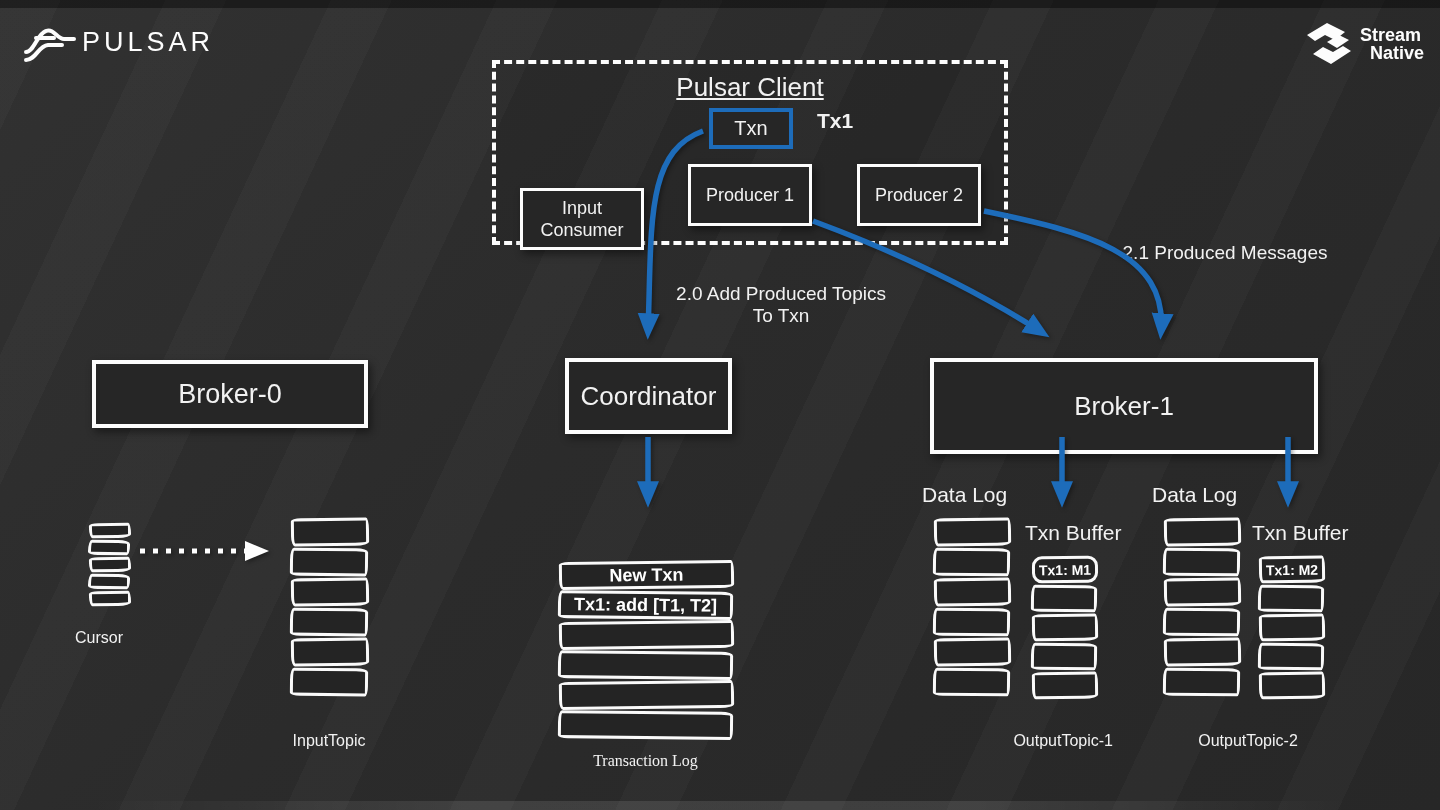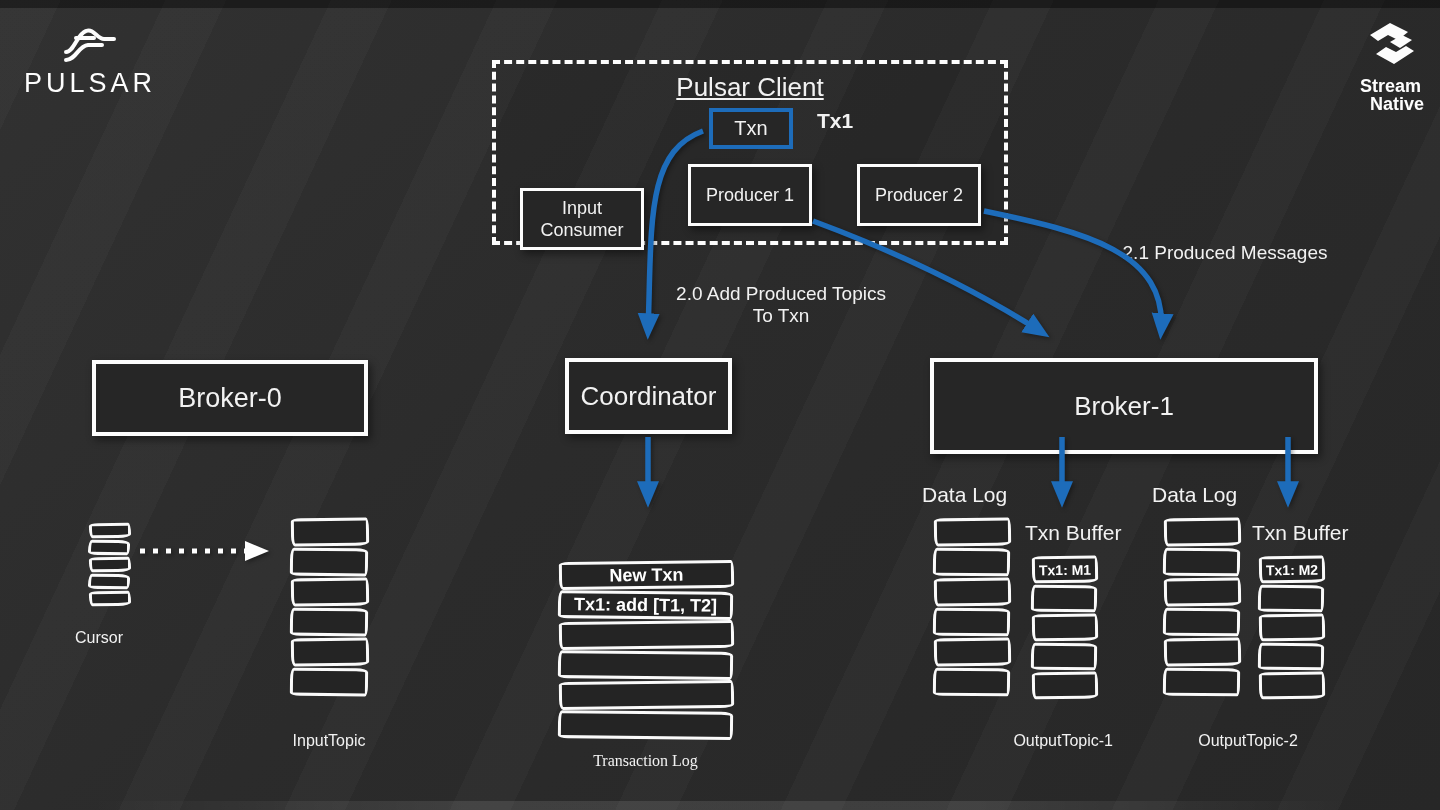--- a/index.html
+++ b/index.html
@@ -10,21 +10,21 @@
       repeating-linear-gradient(115deg,
         rgba(255,255,255,0.022) 0px, rgba(255,255,255,0.022) 55px,
         rgba(255,255,255,0) 55px, rgba(255,255,255,0) 150px),
       linear-gradient(135deg,#313131 0%,#2b2b2b 45%,#272727 100%);
   }
   .stage::before{content:"";position:absolute;left:0;top:0;width:100%;height:8px;
     background:rgba(0,0,0,0.4);z-index:5;}
   .stage::after{content:"";position:absolute;left:90px;right:90px;bottom:0;height:9px;
     background:linear-gradient(to right,transparent,rgba(255,255,255,0.10) 30%,rgba(255,255,255,0.10) 70%,transparent);z-index:5;}
 
-  .abs{position:absolute;flex-direction:column;}
+  .abs{position:absolute;}
 
   
   .pulsar-logo{left:24px;top:22px;display:flex;align-items:center;gap:6px;z-index:6;}
   .pulsar-word{font-size:27px;letter-spacing:4px;color:#fdfdfd;font-weight:400;}
   .sn-logo{right:16px;top:18px;display:flex;align-items:center;gap:7px;z-index:6;}
   .sn-text{display:flex;flex-direction:column;line-height:1.0;}
   .sn-text span{font-weight:bold;font-size:18px;color:#fdfdfd;}
   .sn-text span:last-child{padding-left:10px;}
 
   
@@ -130,21 +130,21 @@
   </div>
 
   <div class="abs flow-label" style="left:656px;top:283px;width:250px;">
     <div>2.0 Add Produced Topics</div>
     <div>To Txn</div>
   </div>
   <div class="abs flow-label" style="left:1100px;top:242px;width:250px;">
     <div>2.1 Produced Messages</div>
   </div>
 
-  <div class="abs wbox big-label" style="left:92px;top:360px;width:276px;height:76px;">
+  <div class="abs wbox big-label" style="left:92px;top:360px;width:276px;height:68px;">
     <span>Broker-0</span>
   </div>
   <div class="abs wbox big-label" style="left:565px;top:358px;width:167px;height:76px;font-size:26px;">
     <span>Coordinator</span>
   </div>
   <div class="abs wbox big-label" style="left:930px;top:358px;width:388px;height:96px;font-size:26px;">
     <span>Broker-1</span>
   </div>
 
   <div class="abs ledger" style="left:88px;top:523px;width:42px;">
@@ -180,21 +180,21 @@
   <div class="abs ledger" style="left:933px;top:518px;width:77px;">
     <div class="slat" style="height:28px;"></div>
     <div class="slat" style="height:28px;"></div>
     <div class="slat" style="height:28px;"></div>
     <div class="slat" style="height:28px;"></div>
     <div class="slat" style="height:28px;"></div>
     <div class="slat" style="height:28px;"></div>
   </div>
   <div class="abs" style="left:1025px;top:521px;font-size:21px;">Txn Buffer</div>
   <div class="abs ledger" style="left:1031px;top:556px;width:66px;">
-    <div class="slat" style="height:27px;font-size:14px;">Tx1: M1</div>
+    <div class="slat" style="height:27px;font-size:14px;border-radius:10px;">Tx1: M1</div>
     <div class="slat" style="height:27px;"></div>
     <div class="slat" style="height:27px;"></div>
     <div class="slat" style="height:27px;"></div>
     <div class="slat" style="height:27px;"></div>
   </div>
   <div class="abs cap-label" style="left:913px;top:732px;width:200px;text-align:right;">OutputTopic-1</div>
 
   <div class="abs" style="left:1152px;top:483px;font-size:21px;">Data Log</div>
   <div class="abs ledger" style="left:1163px;top:518px;width:77px;">
     <div class="slat" style="height:28px;"></div>

